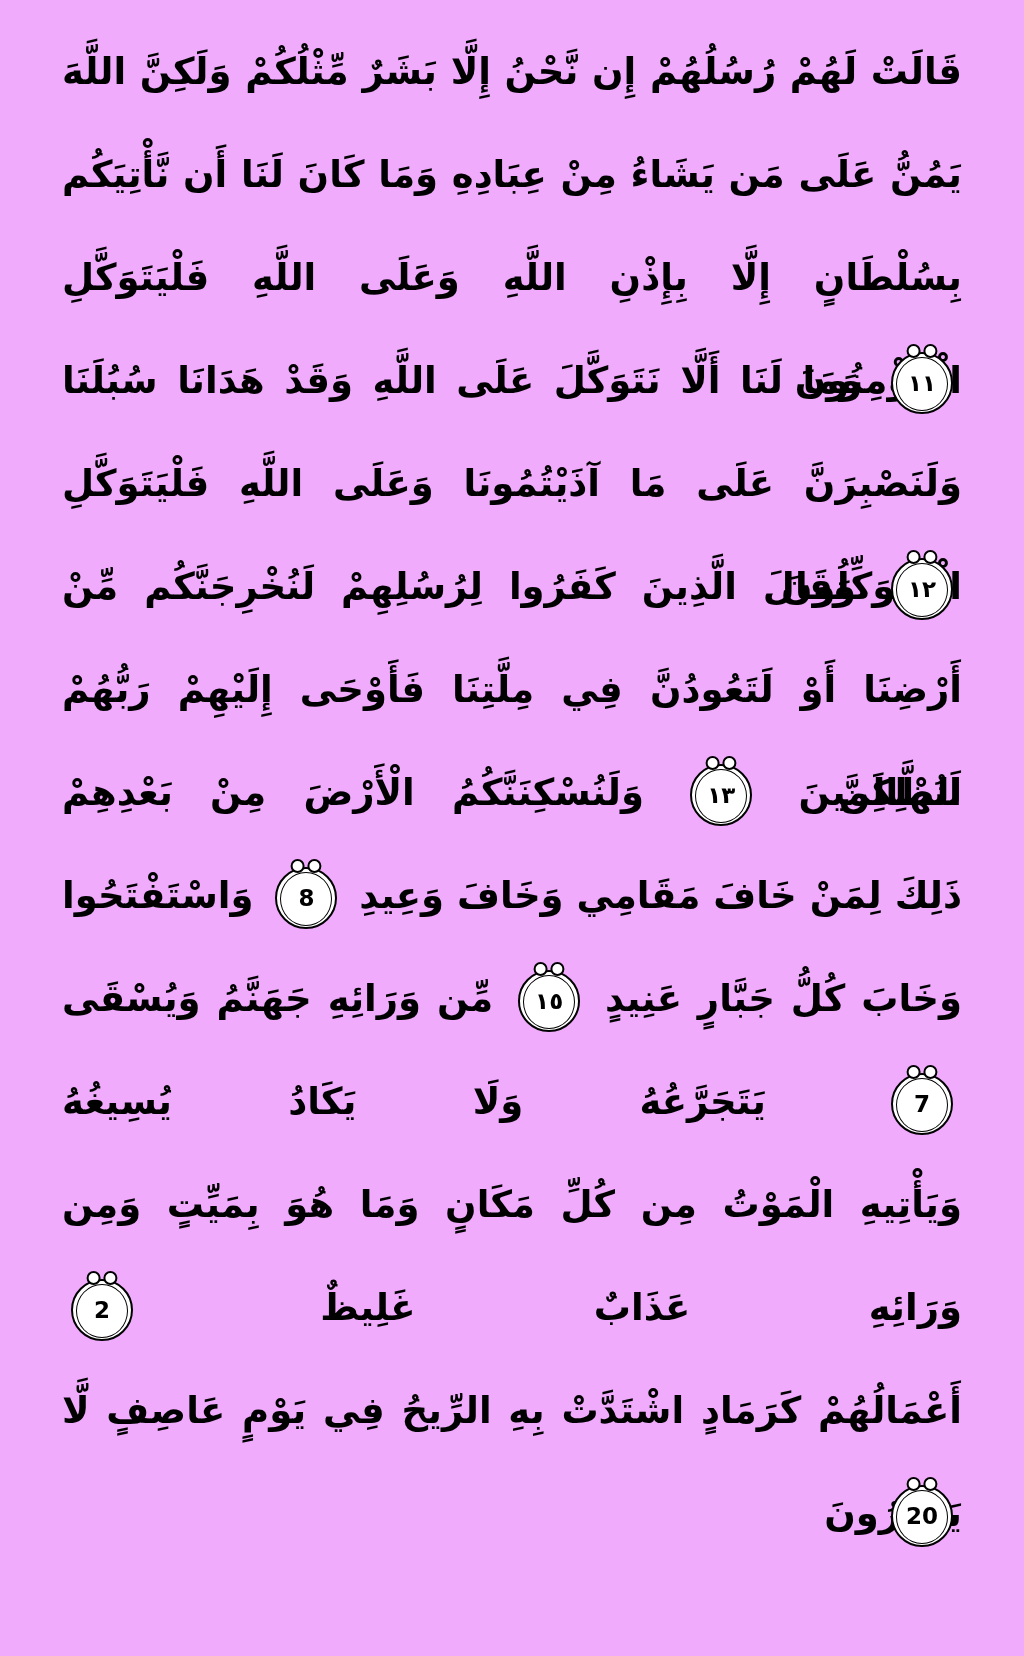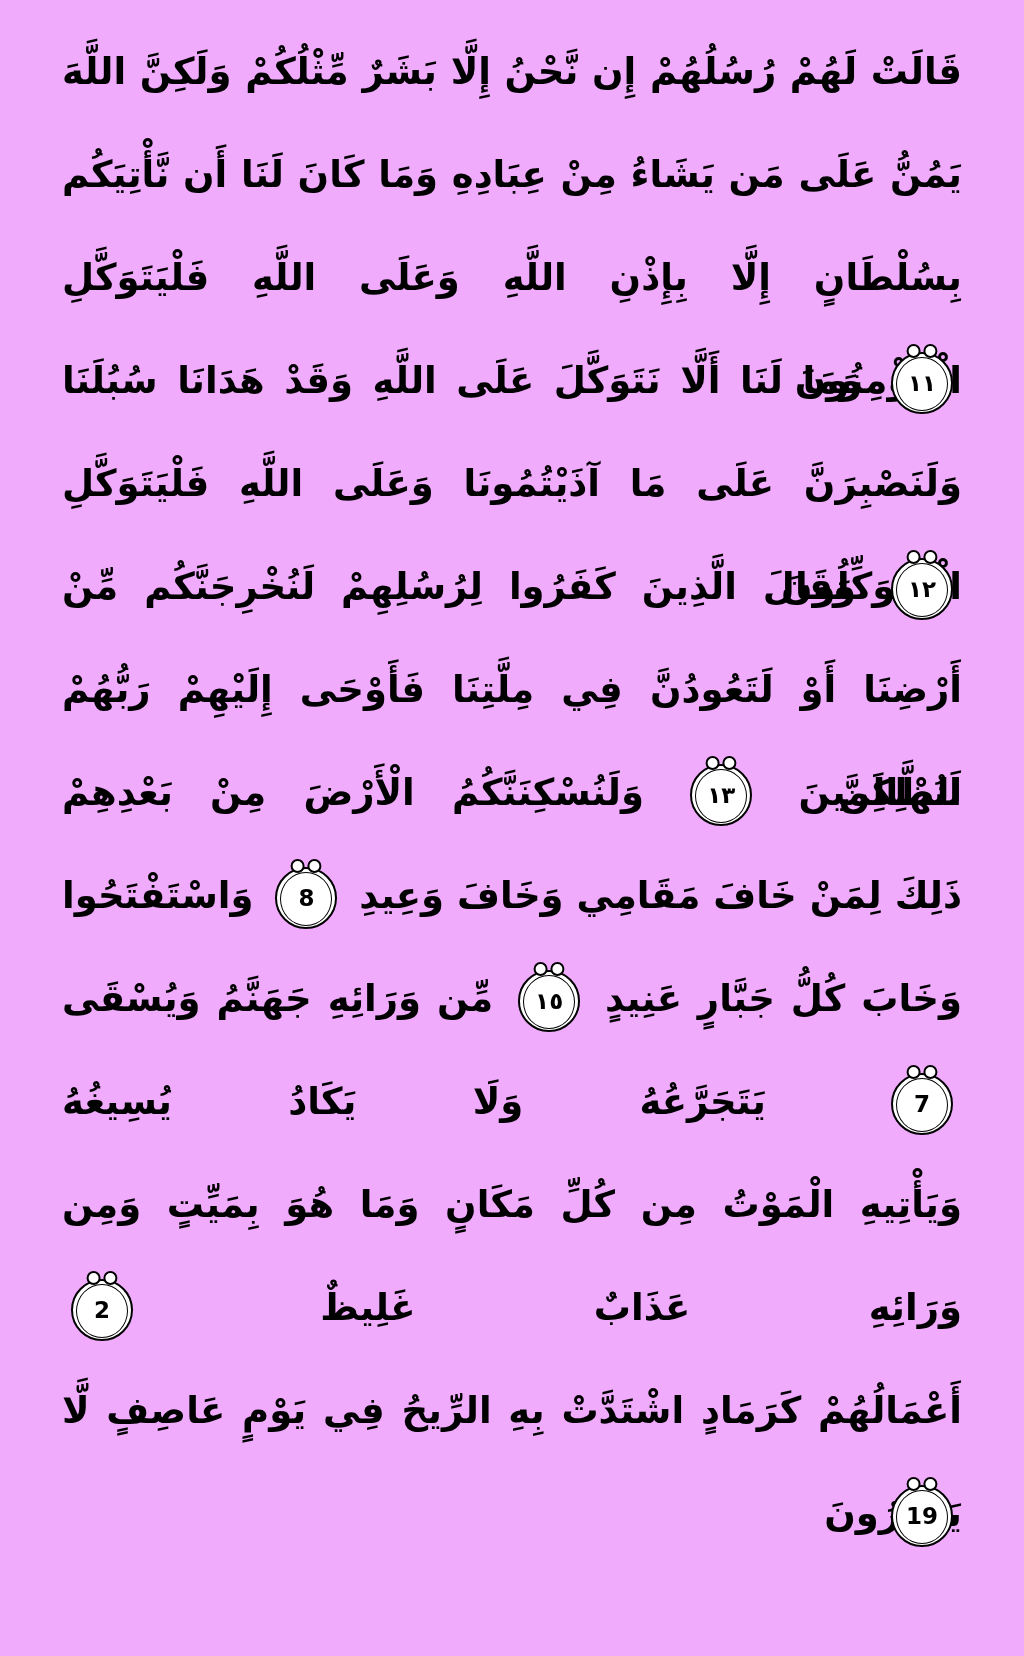--- a/index.html
+++ b/index.html
@@ -111,16 +111,16 @@
         </span> <span class="verse-text">مِّن وَرَائِهِ جَهَنَّمُ وَيُسْقَى</span></div>
       <div class="line"> <span class="ayah">
           <span class="ayah-num">7</span>
         </span> <span class="verse-text">يَتَجَرَّعُهُ وَلَا يَكَادُ يُسِيغُهُ</span></div>
       <div class="line"><span class="verse-text">وَيَأْتِيهِ الْمَوْتُ مِن كُلِّ مَكَانٍ وَمَا هُوَ بِمَيِّتٍ وَمِن</span></div>
       <div class="line"><span class="verse-text">وَرَائِهِ عَذَابٌ غَلِيظٌ</span> <span class="ayah">
           <span class="ayah-num">2</span>
         </span> </div>
       <div class="line"><span class="verse-text">أَعْمَالُهُمْ كَرَمَادٍ اشْتَدَّتْ بِهِ الرِّيحُ فِي يَوْمٍ عَاصِفٍ لَّا يَقْدِرُونَ</span></div>
       <div class="line"> <span class="ayah">
-          <span class="ayah-num">19</span>
+          <span class="ayah-num">20</span>
         </span></div>
     </div>
 </div>
 
 </body></html>

